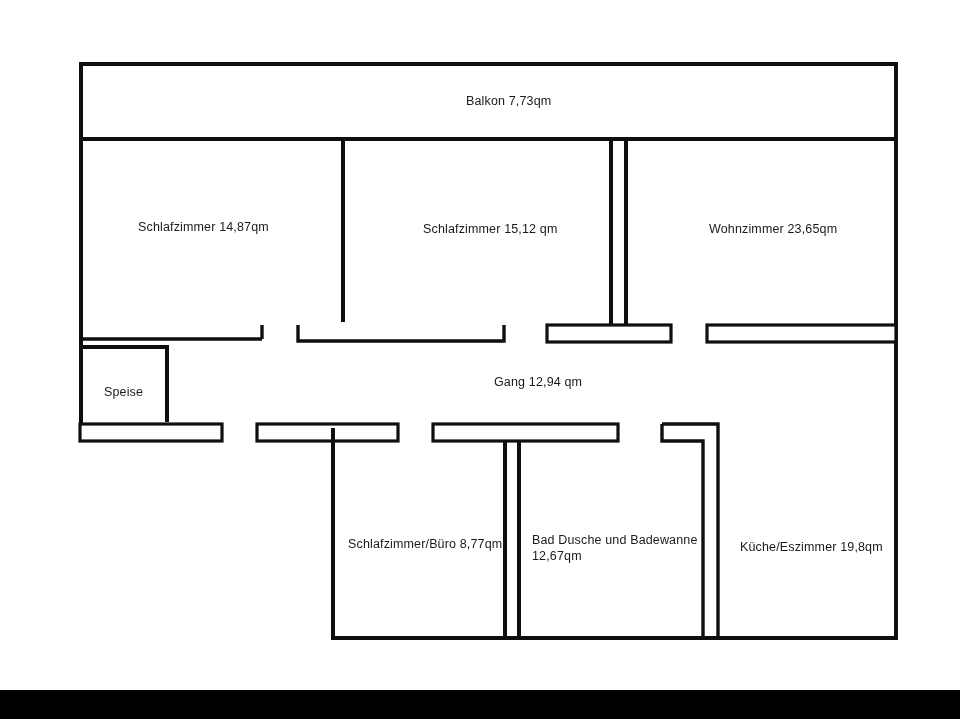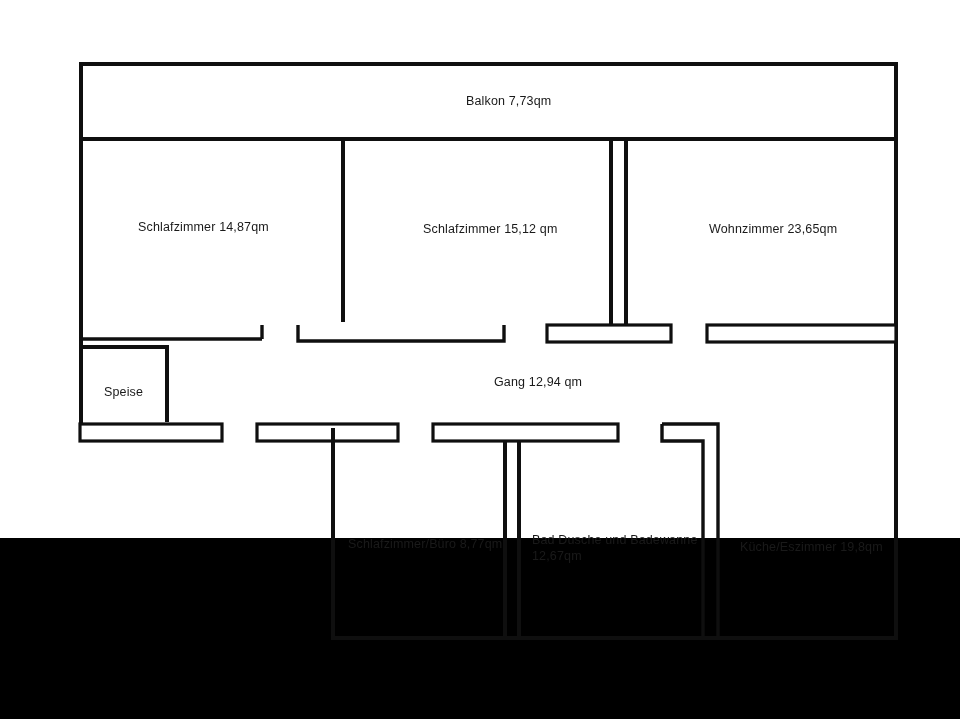--- a/index.html
+++ b/index.html
@@ -18,21 +18,21 @@
     position: relative;
     width: 960px;
     height: 719px;
     background: #000000;
   }
   #canvas-area {
     position: absolute;
     left: 0;
     top: 0;
     width: 960px;
-    height: 538px;
+    height: 690px;
     background: #ffffff;
   }
   #plan-svg {
     position: absolute;
     left: 0;
     top: 0;
     width: 960px;
     height: 719px;
     display: block;
   }

